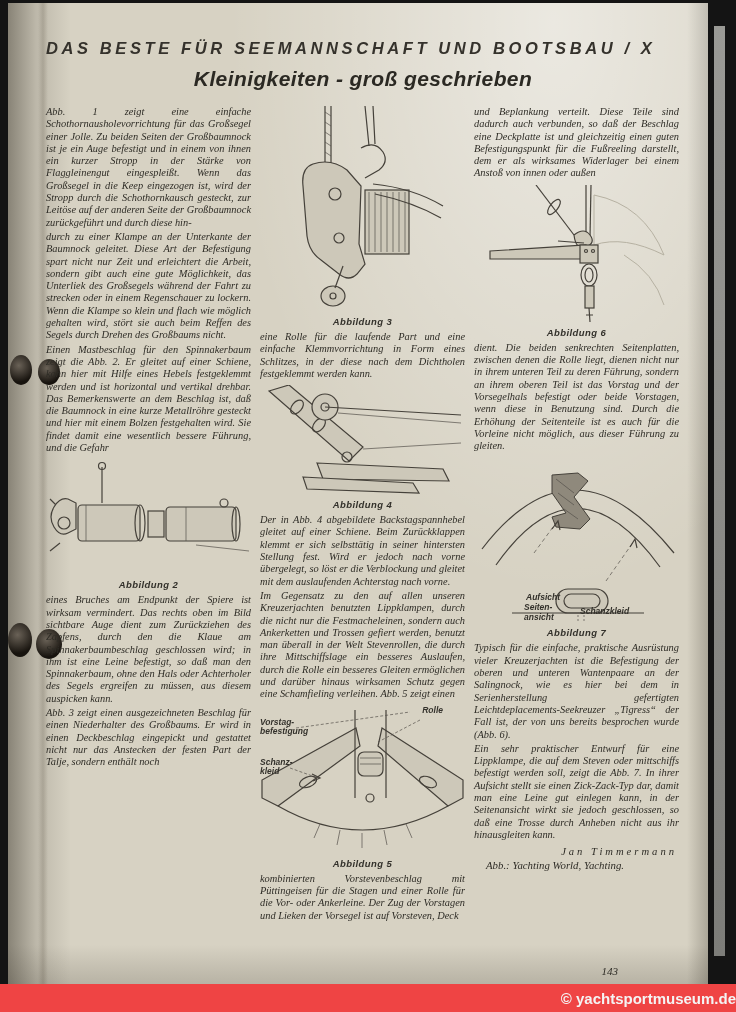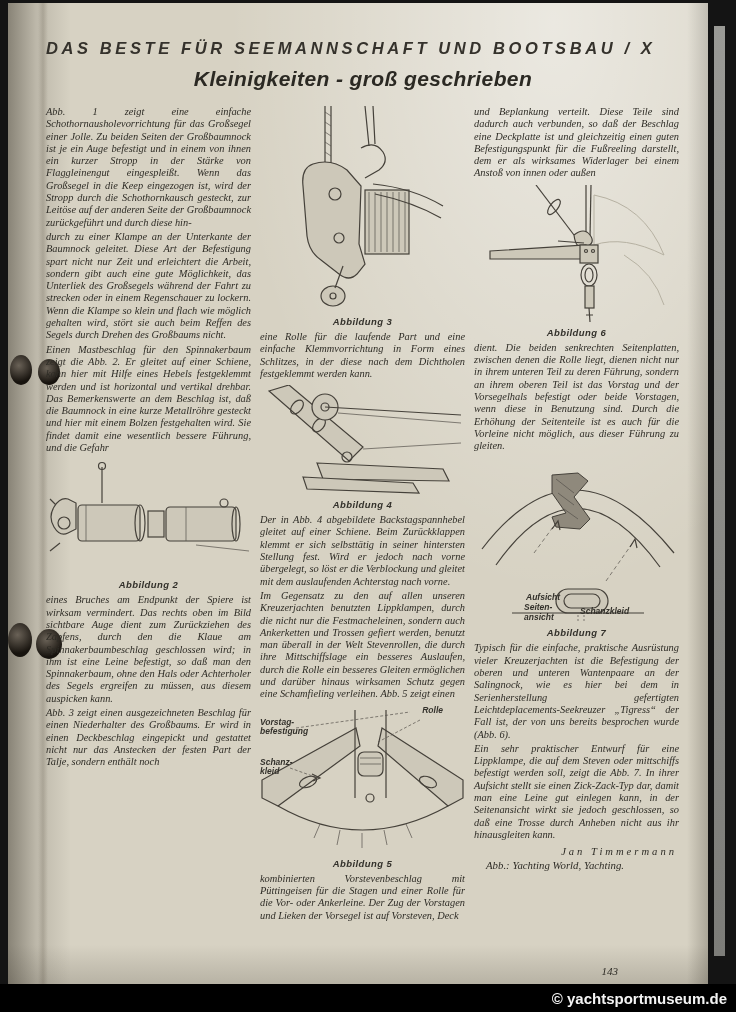--- a/index.html
+++ b/index.html
@@ -70,22 +70,22 @@
 
   .signature{
     text-align:right;font-size:10.6px;letter-spacing:3px;
     margin-top:5px;padding-right:2px;color:#2e2c26;
   }
   .credit{font-size:10.8px;margin-top:2px;padding-left:12px;text-align:left;color:#2e2c26;}
   .page-number{position:absolute;right:62px;top:926px;font-size:11px;color:#2e2c26;}
 
   
   .bottom-bar{
-    position:absolute;left:0;bottom:0;width:736px;height:28px;background:#000000;
-    display:flex;align-items:center;justify-content:flex-end;box-sizing:border-box;padding-right:9px;
+    position:absolute;left:0;bottom:0;width:736px;height:28px;background:#ef4444;
+    display:flex;align-items:center;justify-content:flex-end;box-sizing:border-box;
   }
   .watermark{
     font-family:"Liberation Sans", sans-serif;font-size:15px;font-weight:bold;color:#f4f4f4;
   }
 </style>
 </head>
 <body>
 
 <div class="page">
   <div class="crease"></div>

